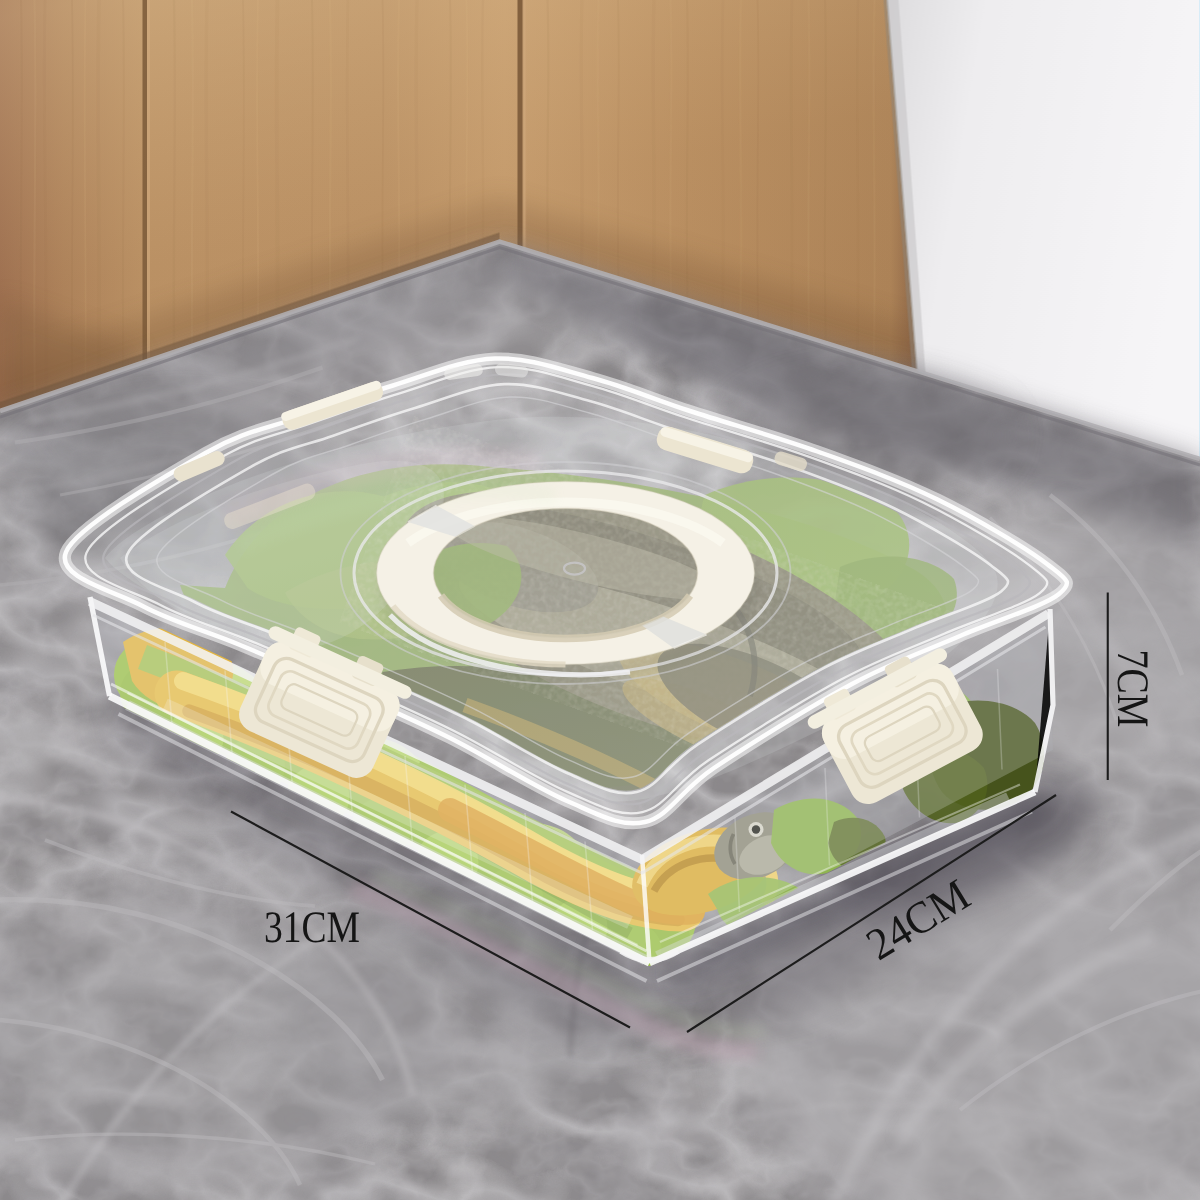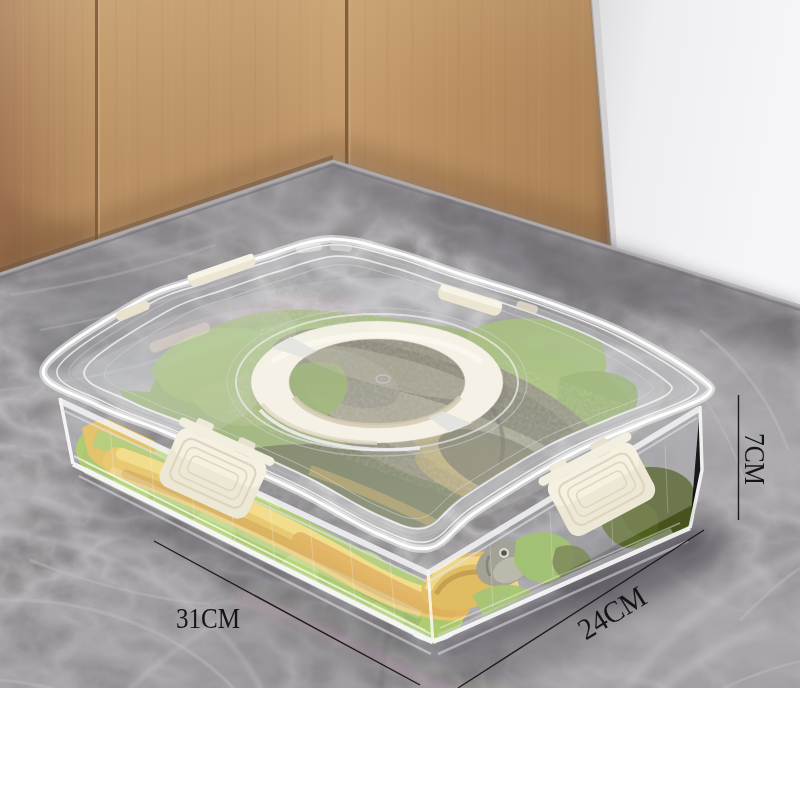--- a/index.html
+++ b/index.html
@@ -1,14 +1,14 @@
 <!DOCTYPE html>
 <html><head><meta charset="utf-8"><title>container</title><style>
 html,body{margin:0;padding:0;}
-#stage{position:relative;width:800px;height:688px;overflow:hidden;font-family:"Liberation Serif",serif;background:#7dd3fc;}
+#stage{position:relative;width:800px;height:800px;overflow:hidden;font-family:"Liberation Serif",serif;background:#7dd3fc;}
 </style></head><body>
 <div id="stage">
 <svg width="800" height="800" viewBox="0 0 800 800" xmlns="http://www.w3.org/2000/svg">
 <defs>
   <linearGradient id="woodg" x1="0" y1="0" x2="1" y2="0">
     <stop offset="0" stop-color="#97684a"></stop>
     <stop offset="0.07" stop-color="#a87c55"></stop>
     <stop offset="0.16" stop-color="#b68c60"></stop>
     <stop offset="0.42" stop-color="#b78d61"></stop>
     <stop offset="0.55" stop-color="#c2986a"></stop>

